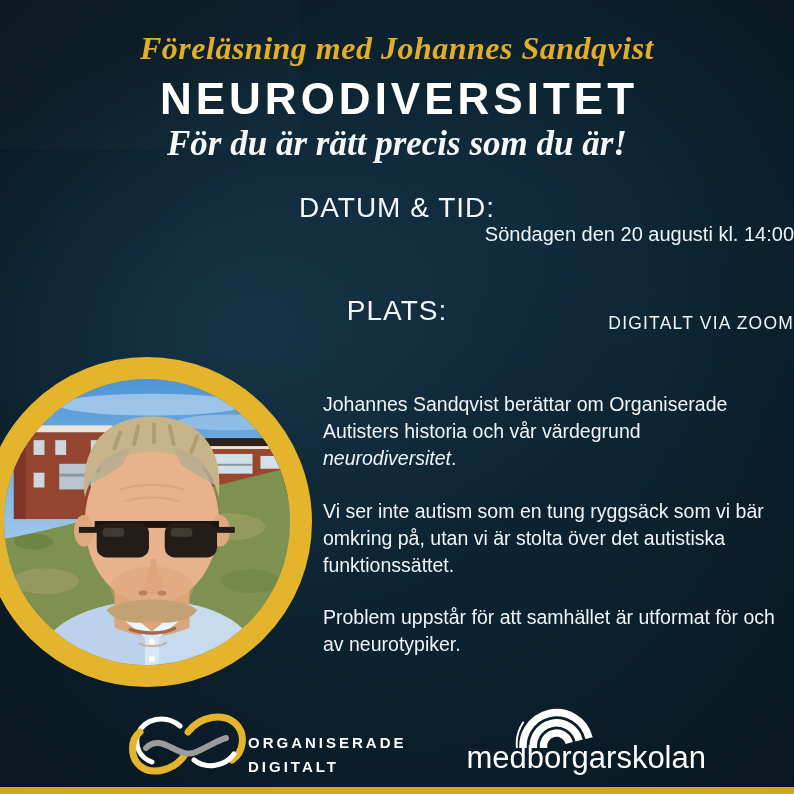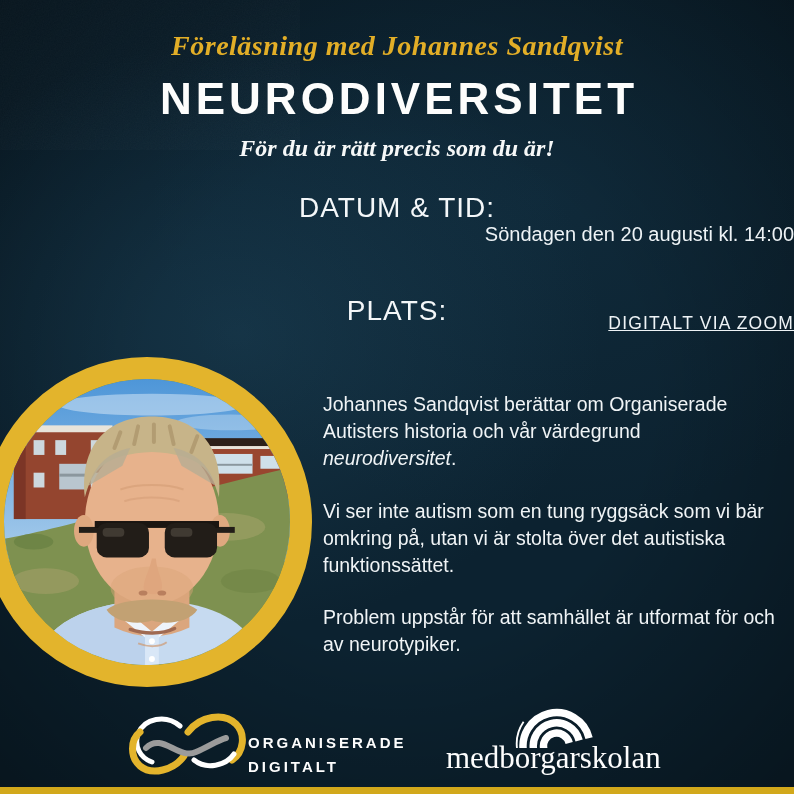--- a/index.html
+++ b/index.html
@@ -14,52 +14,52 @@
       radial-gradient(circle at 50% 50%, rgba(0,0,0,0) 45%, rgba(0,0,0,.38) 100%);
     font-family:"Liberation Sans", sans-serif;
     color:#f2f6f8;
   }
   .texture{position:absolute;inset:0;opacity:.06;pointer-events:none;}
   .kicker{
     position:absolute;top:30px;left:0;right:0;
     text-align:center;
     font-family:"Liberation Serif", serif;
     font-style:italic;font-weight:700;
-    font-size:28px;color:#e2ae27;
+    font-size:32px;color:#e2ae27;
     letter-spacing:.5px;
   }
   .title{
     position:absolute;top:74px;left:0;right:0;
     text-align:center;
     font-size:44px;font-weight:700;
     letter-spacing:4px;color:#fdfdfc;
     padding-left:4px;
   }
   .subtitle{
-    position:absolute;top:135px;left:0;right:0;
+    position:absolute;top:124px;left:0;right:0;
     text-align:center;
     font-family:"Liberation Serif", serif;
     font-style:italic;font-weight:600;
-    font-size:24px;color:#f6f8f8;
+    font-size:35px;color:#f6f8f8;
   }
   .meta-label{
     position:absolute;left:0;right:0;
     text-align:center;
     font-size:28px;font-weight:500;
     letter-spacing:1px;color:#f4f7f9;
   }
   .meta-value{
     position:absolute;left:0;right:0;
     text-align:right;
     font-size:20px;font-weight:400;color:#eef3f6;padding-left:14px;
   }
   .label-datum{top:192px;}
   .value-datum{top:223px;}
   .label-plats{top:275px;margin-top:20px;}
-  .value-plats{top:313px;font-size:17.5px;letter-spacing:1.2px;text-decoration:underline;}
+  .value-plats{top:313px;font-size:17.5px;letter-spacing:1.2px;}
   .photo-ring{
     position:absolute;left:-18px;top:357px;
     width:330px;height:330px;
     border:22px solid #e3b42c;
     border-radius:50%;
     box-sizing:border-box;
     overflow:hidden;
     background:#6f8c4d;
   }
   .photo-ring svg{display:block;width:100%;height:100%;}
@@ -76,24 +76,23 @@
     position:absolute;left:248px;top:731px;width:186px;
     text-align:left;
     font-size:15px;font-weight:700;letter-spacing:3px;
     line-height:1.6;color:#fdfdfd;
   }
   .footer-medb{position:absolute;left:446px;top:692px;width:260px;height:92px;}
   .medb-arcs{position:absolute;left:66px;top:2px;width:104px;height:54px;}
   .medb-arcs svg{display:block;width:100%;height:100%;}
   .medb-word{
     position:absolute;left:0;top:48px;width:260px;
-    text-align:left;
+    text-align:right;
     font-size:31px;font-weight:400;color:#fdfdfd;
     letter-spacing:0;
-    font-family:Liberation Serif, serif;
   }
   .bottom-bar{
     position:absolute;left:0;right:0;bottom:0;height:7px;
     background:#d2a81b;
   }
 </style>
 </head>
 <body>
 
 <div class="poster">

